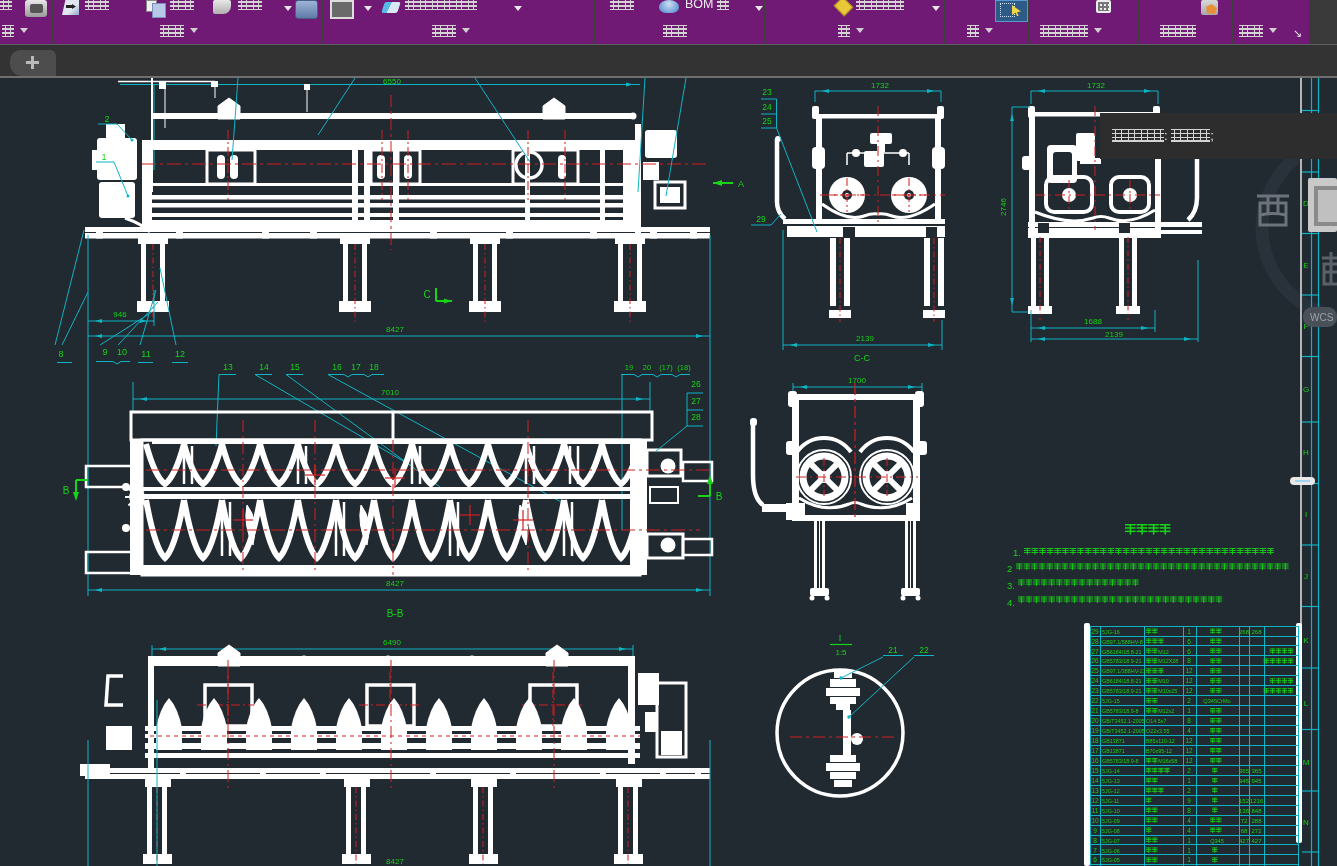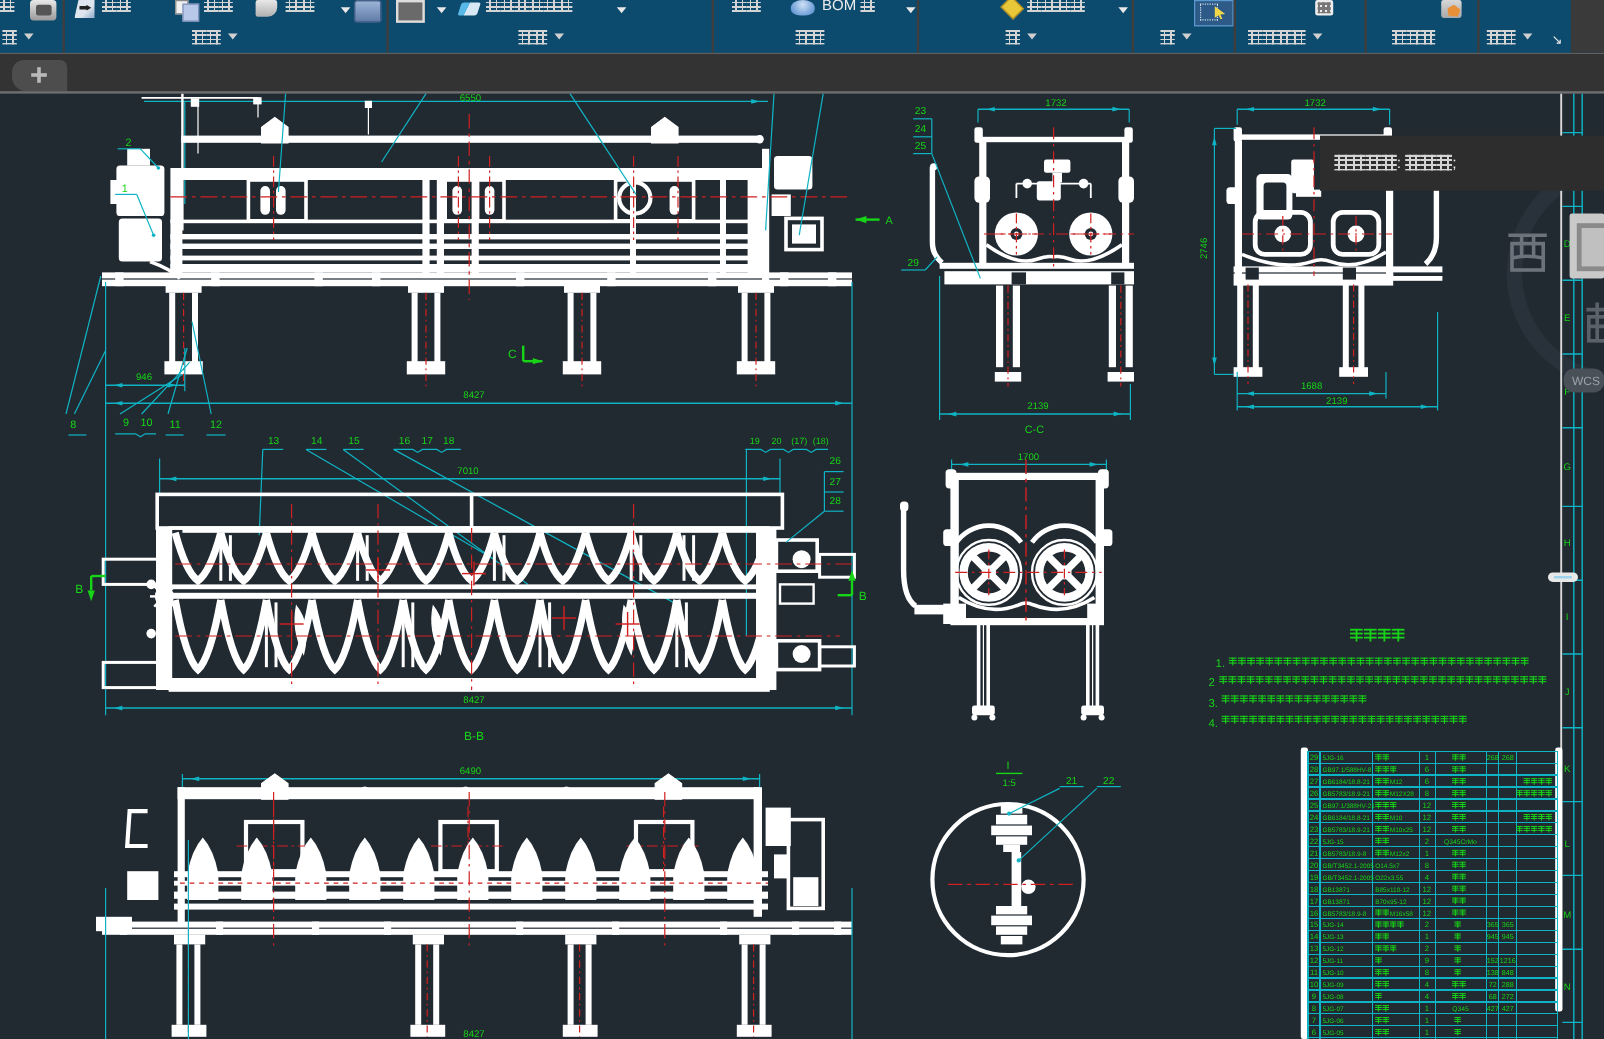--- a/index.html
+++ b/index.html
@@ -1,14 +1,14 @@
 <!DOCTYPE html>
 <html><head><meta charset="utf-8"><style>
 html,body{margin:0;padding:0;width:1337px;height:866px;overflow:hidden;background:#212931;font-family:"Liberation Sans",sans-serif;}
-#ribbon{position:absolute;left:0;top:0;width:1337px;height:44px;background:#0c4a6e;border-bottom:1px solid #606060;}
+#ribbon{position:absolute;left:0;top:0;width:1337px;height:44px;background:#701a75;border-bottom:1px solid #606060;}
 .sep{position:absolute;top:0;width:2px;height:44px;background:#3e3e3e;}
 .plabel{position:absolute;top:24px;height:16px;color:#e8e8e8;font-size:12.5px;white-space:nowrap;}
 .parr{display:inline-block;margin-left:6px;width:0;height:0;border-left:4.5px solid transparent;border-right:4.5px solid transparent;border-top:5px solid #d0d0d0;vertical-align:2px;}
 .tlabel{position:absolute;top:-3px;height:16px;color:#ececec;font-size:12.5px;white-space:nowrap;}
 .zh{display:inline-block;background:
  linear-gradient(currentColor 0 11%,transparent 11% 29%,currentColor 29% 40%,transparent 40% 60%,currentColor 60% 71%,transparent 71% 88%,currentColor 88% 100%),
  linear-gradient(90deg,transparent 0 22%,currentColor 22% 34%,transparent 34% 66%,currentColor 66% 78%,transparent 78% 100%);
  color:#d4d4d4;}
 #tabbar{position:absolute;left:0;top:45px;width:1337px;height:31px;background:#333333;}
 #plustab{position:absolute;left:10px;top:5px;width:46px;height:26px;background:#4d4d4d;border-radius:10px 6px 0 12px;}

